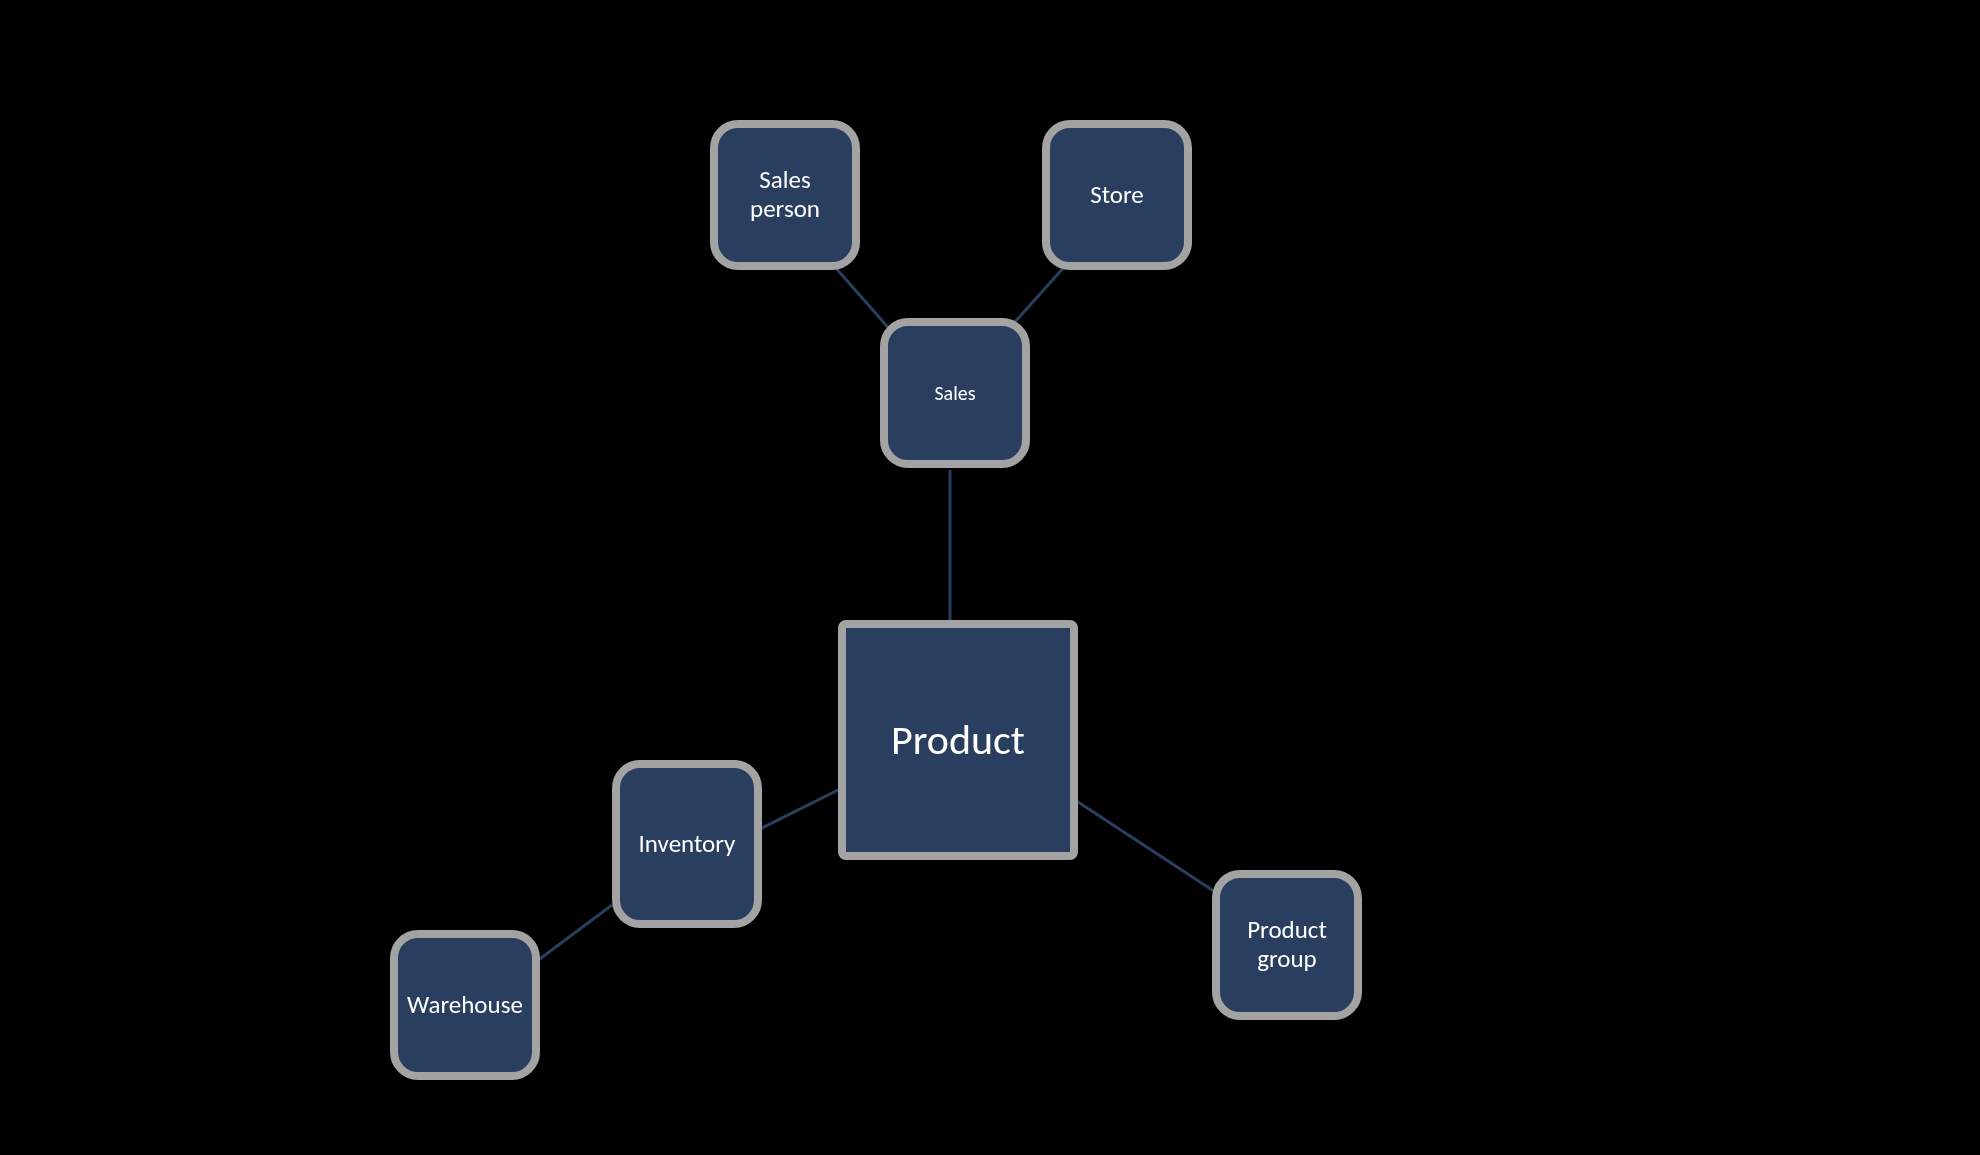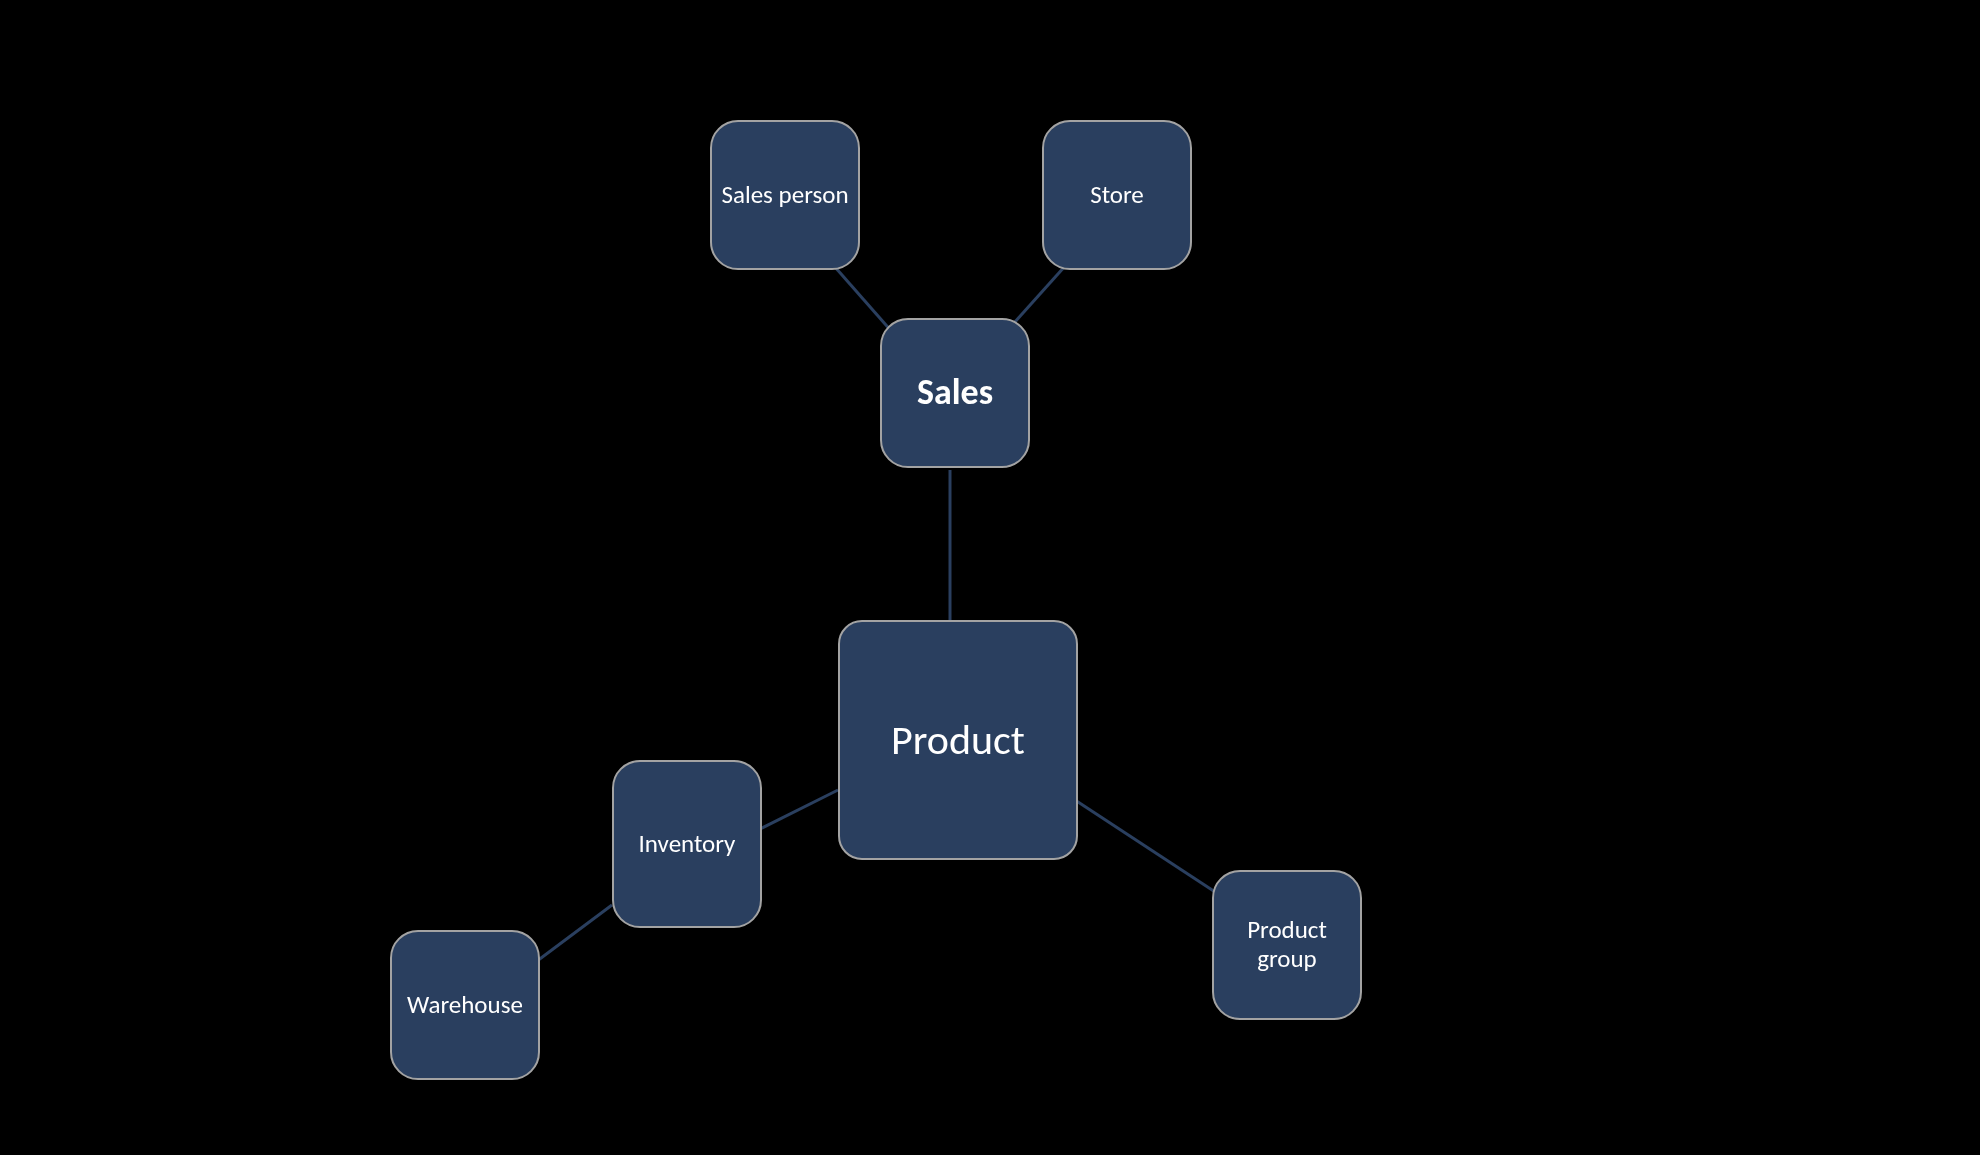--- a/index.html
+++ b/index.html
@@ -18,37 +18,37 @@
     .canvas {
       position: absolute;
       top: 0;
       left: 0;
       width: 100%;
       height: 100%;
     }
     .node {
       position: absolute;
       background: #2a3f5f;
-      border: 2px solid #a3a3a3;
+      border: 8px solid #a3a3a3;
       border-radius: 28px;
       display: flex;
       align-items: center;
       justify-content: center;
       color: #ffffff;
       text-align: center;
       line-height: 1.15;
       padding: 8px;
     }
     .node.small {
       font-size: 25px;
       font-weight: 400;
     }
     .node.medium {
-      font-size: 36px;
-      font-weight: 700;
+      font-size: 20px;
+      font-weight: 400;
     }
     .node.large {
       font-size: 42px;
       font-weight: 400;
     }
     svg.connectors {
       position: absolute;
       top: 0;
       left: 0;
       width: 1980px;
@@ -67,21 +67,21 @@
 
   <svg class="connectors">
     <line x1="950" y1="633" x2="950" y2="470"></line>
     <line x1="893" y1="333" x2="820" y2="250"></line>
     <line x1="1005" y1="333" x2="1075" y2="255"></line>
     <line x1="838" y1="790" x2="758" y2="830"></line>
     <line x1="612" y1="905" x2="525" y2="970"></line>
     <line x1="1075" y1="800" x2="1235" y2="905"></line>
   </svg>
 
-  <div class="node large" style="left:838px; top:620px; width:240px; height:240px; border-radius:24px;">
+  <div class="node large" style="left:838px; top:620px; width:240px; height:240px; border-radius:8px;">
     <span>Product</span>
   </div>
 
   <div class="node medium" style="left:880px; top:318px; width:150px; height:150px;">
     <span>Sales</span>
   </div>
 
   <div class="node small" style="left:710px; top:120px; width:150px; height:150px;">
     <span>Sales person</span>
   </div>

